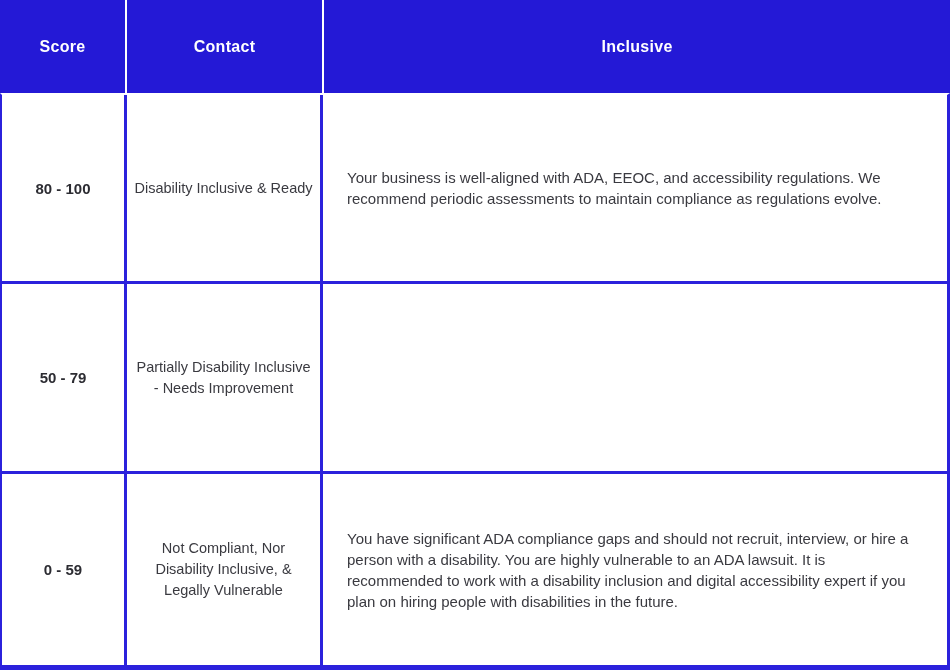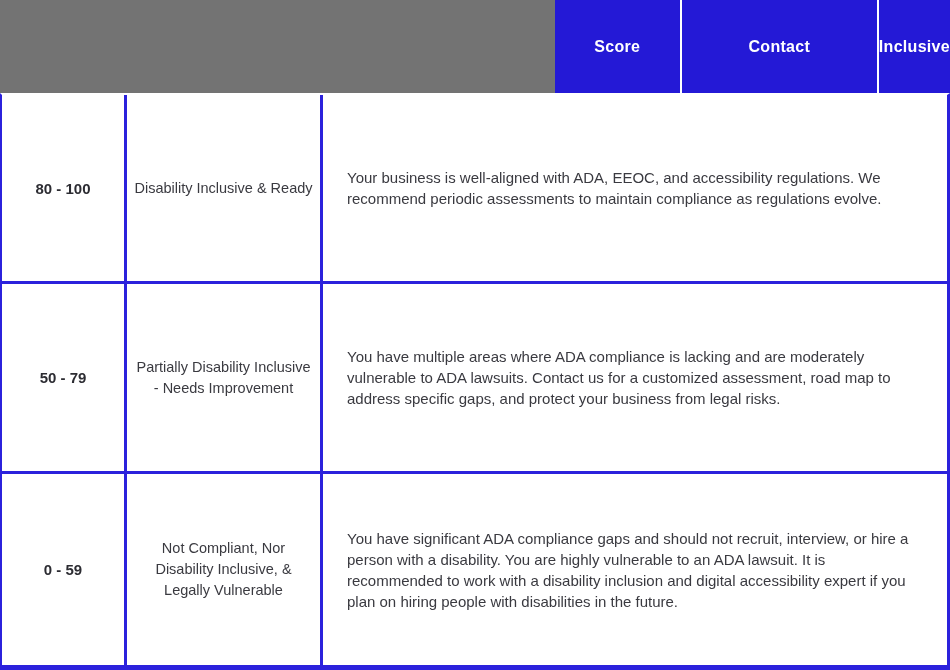--- a/index.html
+++ b/index.html
@@ -9,21 +9,20 @@
     font-family: "Liberation Sans", sans-serif;
   }
   .table-wrap {
     width: 950px;
     height: 670px;
     box-sizing: border-box;
     display: flex;
     flex-direction: column;
     overflow: hidden;
     background: #737373;
-    align-items: flex-end;
   }
   
   .thead {
     height: 93px;
     flex: 0 0 93px;
     display: grid;
     grid-template-columns: 127px 197px 1fr;
     background: #2419d6;
   }
   .th {
@@ -105,21 +104,20 @@
 
     <div class="tr r1">
       <div class="td score sep">80 - 100</div>
       <div class="td ranking sep">Disability Inclusive &amp; Ready</div>
       <div class="td analysis">Your business is well-aligned with ADA, EEOC, and accessibility regulations. We recommend periodic assessments to maintain compliance as regulations evolve.</div>
     </div>
 
     <div class="tr r2">
       <div class="td score sep">50 - 79</div>
       <div class="td ranking sep">Partially Disability Inclusive - Needs Improvement</div>
-      <div class="td analysis">You have multiple areas where ADA compliance is lacking and are moderately vulnerable to ADA lawsuits. Contact us for a customized assessment, road map to address specific gaps, and protect your business from legal risks.</div>
     </div>
 
     <div class="tr r3">
       <div class="td score sep">0 - 59</div>
       <div class="td ranking sep">Not Compliant, Nor Disability Inclusive, &amp; Legally Vulnerable</div>
       <div class="td analysis">You have significant ADA compliance gaps and should not recruit, interview, or hire a person with a disability. You are highly vulnerable to an ADA lawsuit. It is recommended to work with a disability inclusion and digital accessibility expert if you plan on hiring people with disabilities in the future.</div>
     </div>
 
   </div>
 

